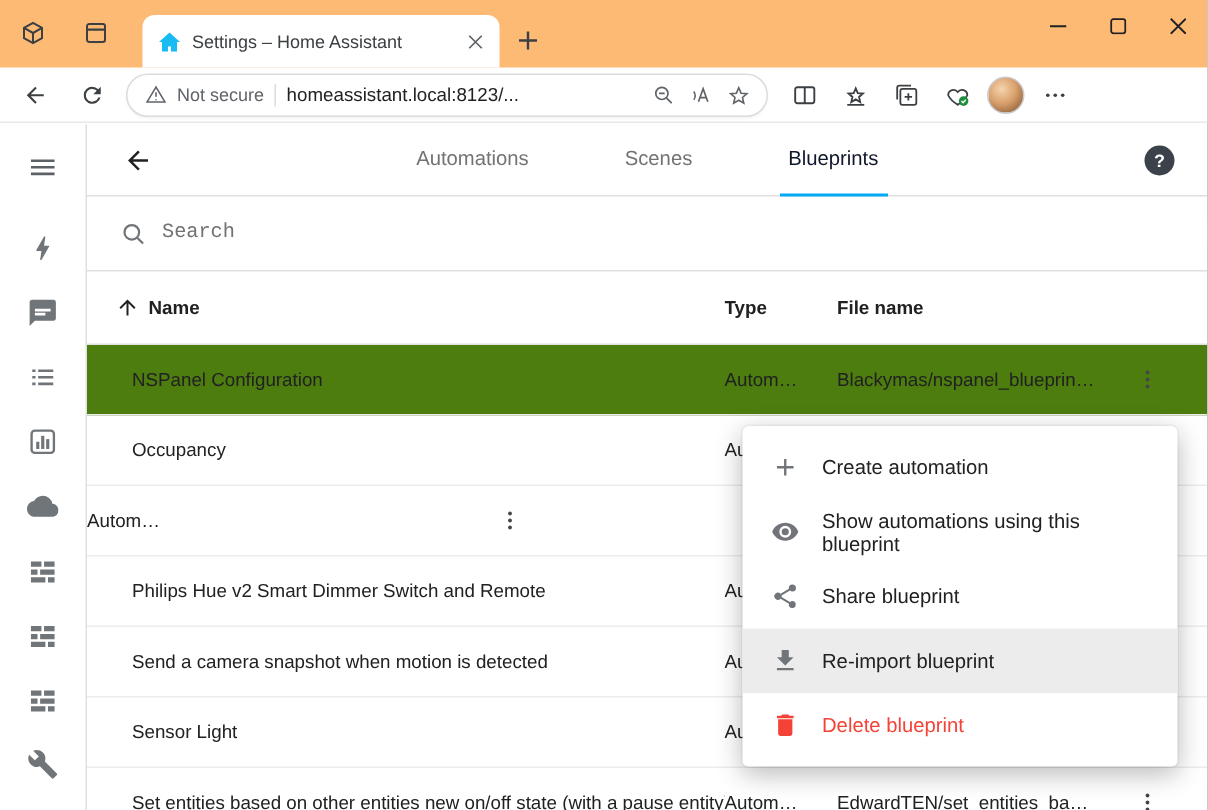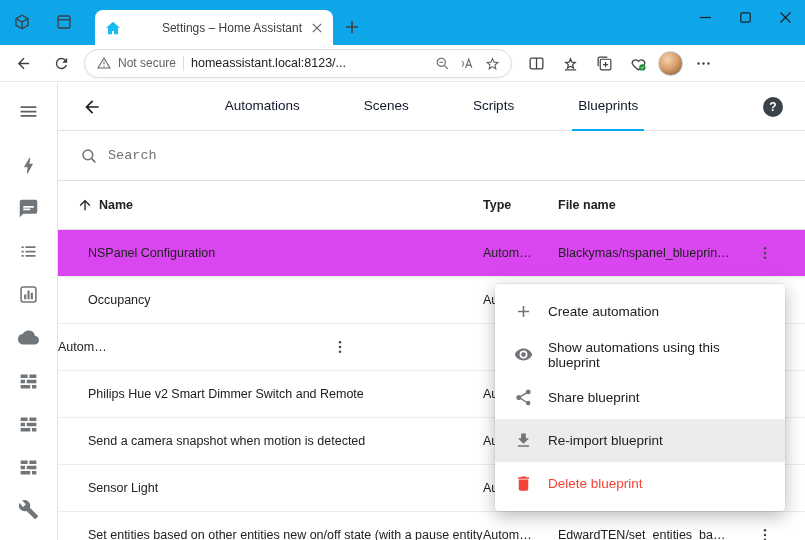--- a/index.html
+++ b/index.html
@@ -1,21 +1,21 @@
 <!DOCTYPE html>
 <html><head>
 <meta charset="utf-8">
 <style>
   * { margin:0; padding:0; box-sizing:border-box; }
   html,body { background:#9aa0a6; }
   body { font-family:"Liberation Sans", sans-serif; }
   .window { position:relative; width:805px; height:540px; background:#fff; overflow:hidden; }
 
   
-  .titlebar { position:relative; height:45px; background:#0ea5e9;text-align:right; }
+  .titlebar { position:relative; height:45px; background:#fdba74; }
   .tb-icon { position:absolute; top:10px; width:24px; height:24px; color:#3c4043; display:flex; align-items:center; justify-content:center; cursor:pointer; }
   .tb-icon svg { width:18px; height:18px; }
   .browser-tab { position:absolute; left:95px; top:10px; width:238px; height:35px; background:#fff; border-radius:8px 8px 0 0; display:flex; align-items:center; padding:0 8px 0 10px; gap:7px; }
   .browser-tab .favicon { width:16px; height:16px; flex:none; }
   .browser-tab .tab-title { flex:1; font-size:12px; color:#3c4043; white-space:nowrap; overflow:hidden; text-overflow:ellipsis; }
   .browser-tab .tab-close { width:16px; height:16px; color:#5f6368; flex:none; display:flex; align-items:center; justify-content:center; }
   .browser-tab .tab-close svg { width:10px; height:10px; }
   .new-tab { position:absolute; left:342px; top:17px; width:20px; height:20px; color:#3c4043; display:flex; align-items:center; justify-content:center; }
   .new-tab svg { width:14px; height:14px; }
   .win-controls { position:absolute; right:0; top:0; height:34px; display:flex; }
@@ -45,35 +45,35 @@
   .side-icon { width:40px; height:40px; display:flex; align-items:center; justify-content:center; color:#707579; margin-bottom:3px; }
   .side-icon svg { width:21px; height:21px; }
   .side-icon.menu { color:#5c6166; margin-bottom:14px; }
   .main { flex:1; position:relative; overflow:hidden; }
 
   
   .app-header { height:48px; border-bottom:1px solid #e0e0e0; display:flex; align-items:center; position:relative; }
   .back-btn { position:absolute; left:20px; width:28px; height:28px; display:flex; align-items:center; justify-content:center; color:#212121; }
   .back-btn svg { width:20px; height:20px; }
   .app-tabs { display:flex; gap:52px; margin:0 auto; height:48px; }
-  .app-tab { display:flex; align-items:center; font-size:13.5px; color:#0f172a; padding:0 6px; border-bottom:2px solid transparent; cursor:pointer; }
+  .app-tab { display:flex; align-items:center; font-size:13.5px; color:#737373; padding:0 6px; border-bottom:2px solid transparent; cursor:pointer; }
   .app-tab.active { color:#0f172a; border-bottom-color:#03a9f4; font-weight:500; }
   .help-btn { position:absolute; right:22px; width:20px; height:20px; border-radius:50%; background:#3b4249; color:#fff; display:flex; align-items:center; justify-content:center; font-size:12px; font-weight:700; }
 
   
   .search-row { height:50px; border-bottom:1px solid #e0e0e0; display:flex; align-items:center; padding-left:22px; gap:10px; }
   .search-row .s-icon { width:18px; height:18px; color:#707579; }
   .search-row .s-icon svg { width:18px; height:18px; }
   .search-input { border:none; outline:none; font-size:13.5px; color:#212121; flex:1; font-family:Liberation Mono, monospace; }
   .search-input::placeholder { color:#727272; }
 
   
   .thead { height:49px; border-bottom:1px solid #e0e0e0; display:flex; align-items:center; font-size:12.5px; font-weight:700; color:#212121; }
   .row { height:47px; border-bottom:1px solid #ececec; display:flex; align-items:center; font-size:12.5px; color:#212121; cursor:pointer; }
-  .row.selected { background:#d946ef; }
+  .row.selected { background:#4d7c0f; }
   .cell-name { flex:1; min-width:0; padding-left:30px; white-space:nowrap; overflow:hidden; text-overflow:ellipsis; display:flex; align-items:center; gap:6px; }
   .thead .cell-name { padding-left:19px; }
   .sort-icon { width:16px; height:16px; color:#212121; flex:none; }
   .sort-icon svg { width:16px; height:16px; }
   .cell-type { width:75px; flex:none; white-space:nowrap; overflow:hidden; }
   .cell-file { width:185px; flex:none; white-space:nowrap; overflow:hidden; }
   .cell-menu { width:62px; flex:none; display:flex; justify-content:center; padding-right:18px; }
   .kebab { width:24px; height:24px; display:flex; align-items:center; justify-content:center; color:#44474a; }
   .kebab svg { width:16px; height:16px; }
 
@@ -284,23 +284,20 @@
               <path d="M20 11H7.8l5.6-5.6L12 4l-8 8 8 8 1.4-1.4L7.8 13H20z"></path>
             </svg>
         </div>
         <div class="app-tabs">
           <div class="app-tab">
               <span>Automations</span>
             </div>
           <div class="app-tab">
               <span>Scenes</span>
             </div>
-          <div class="app-tab">
-              <span>Scripts</span>
-            </div>
           <div class="app-tab active">
               <span>Blueprints</span>
             </div>
         </div>
         <div class="help-btn">?</div>
       </div>
 
       <div class="search-row">
         <span class="s-icon">
           <svg viewBox="0 0 24 24" fill="none" stroke="currentColor" stroke-width="2">

